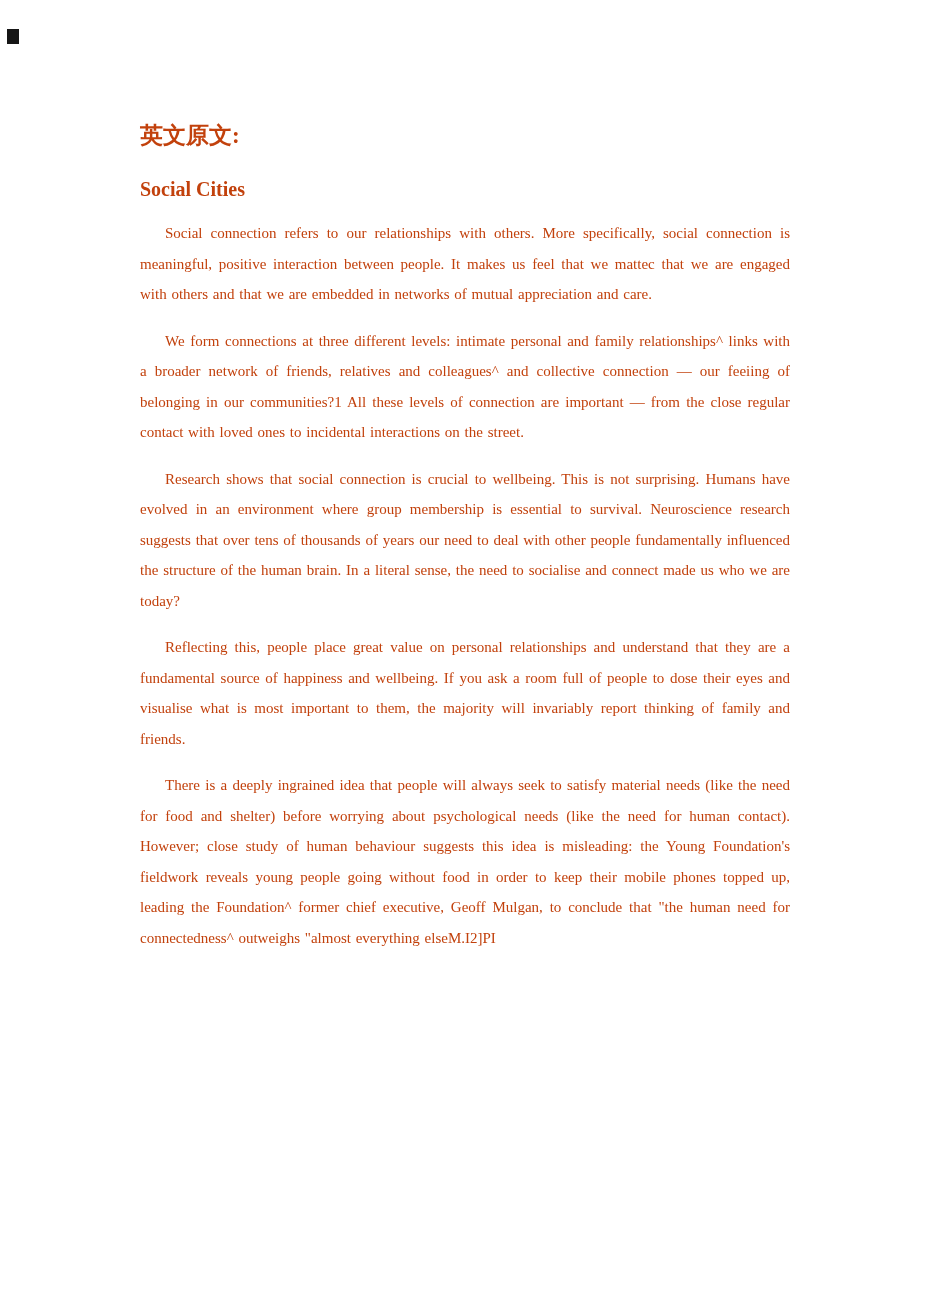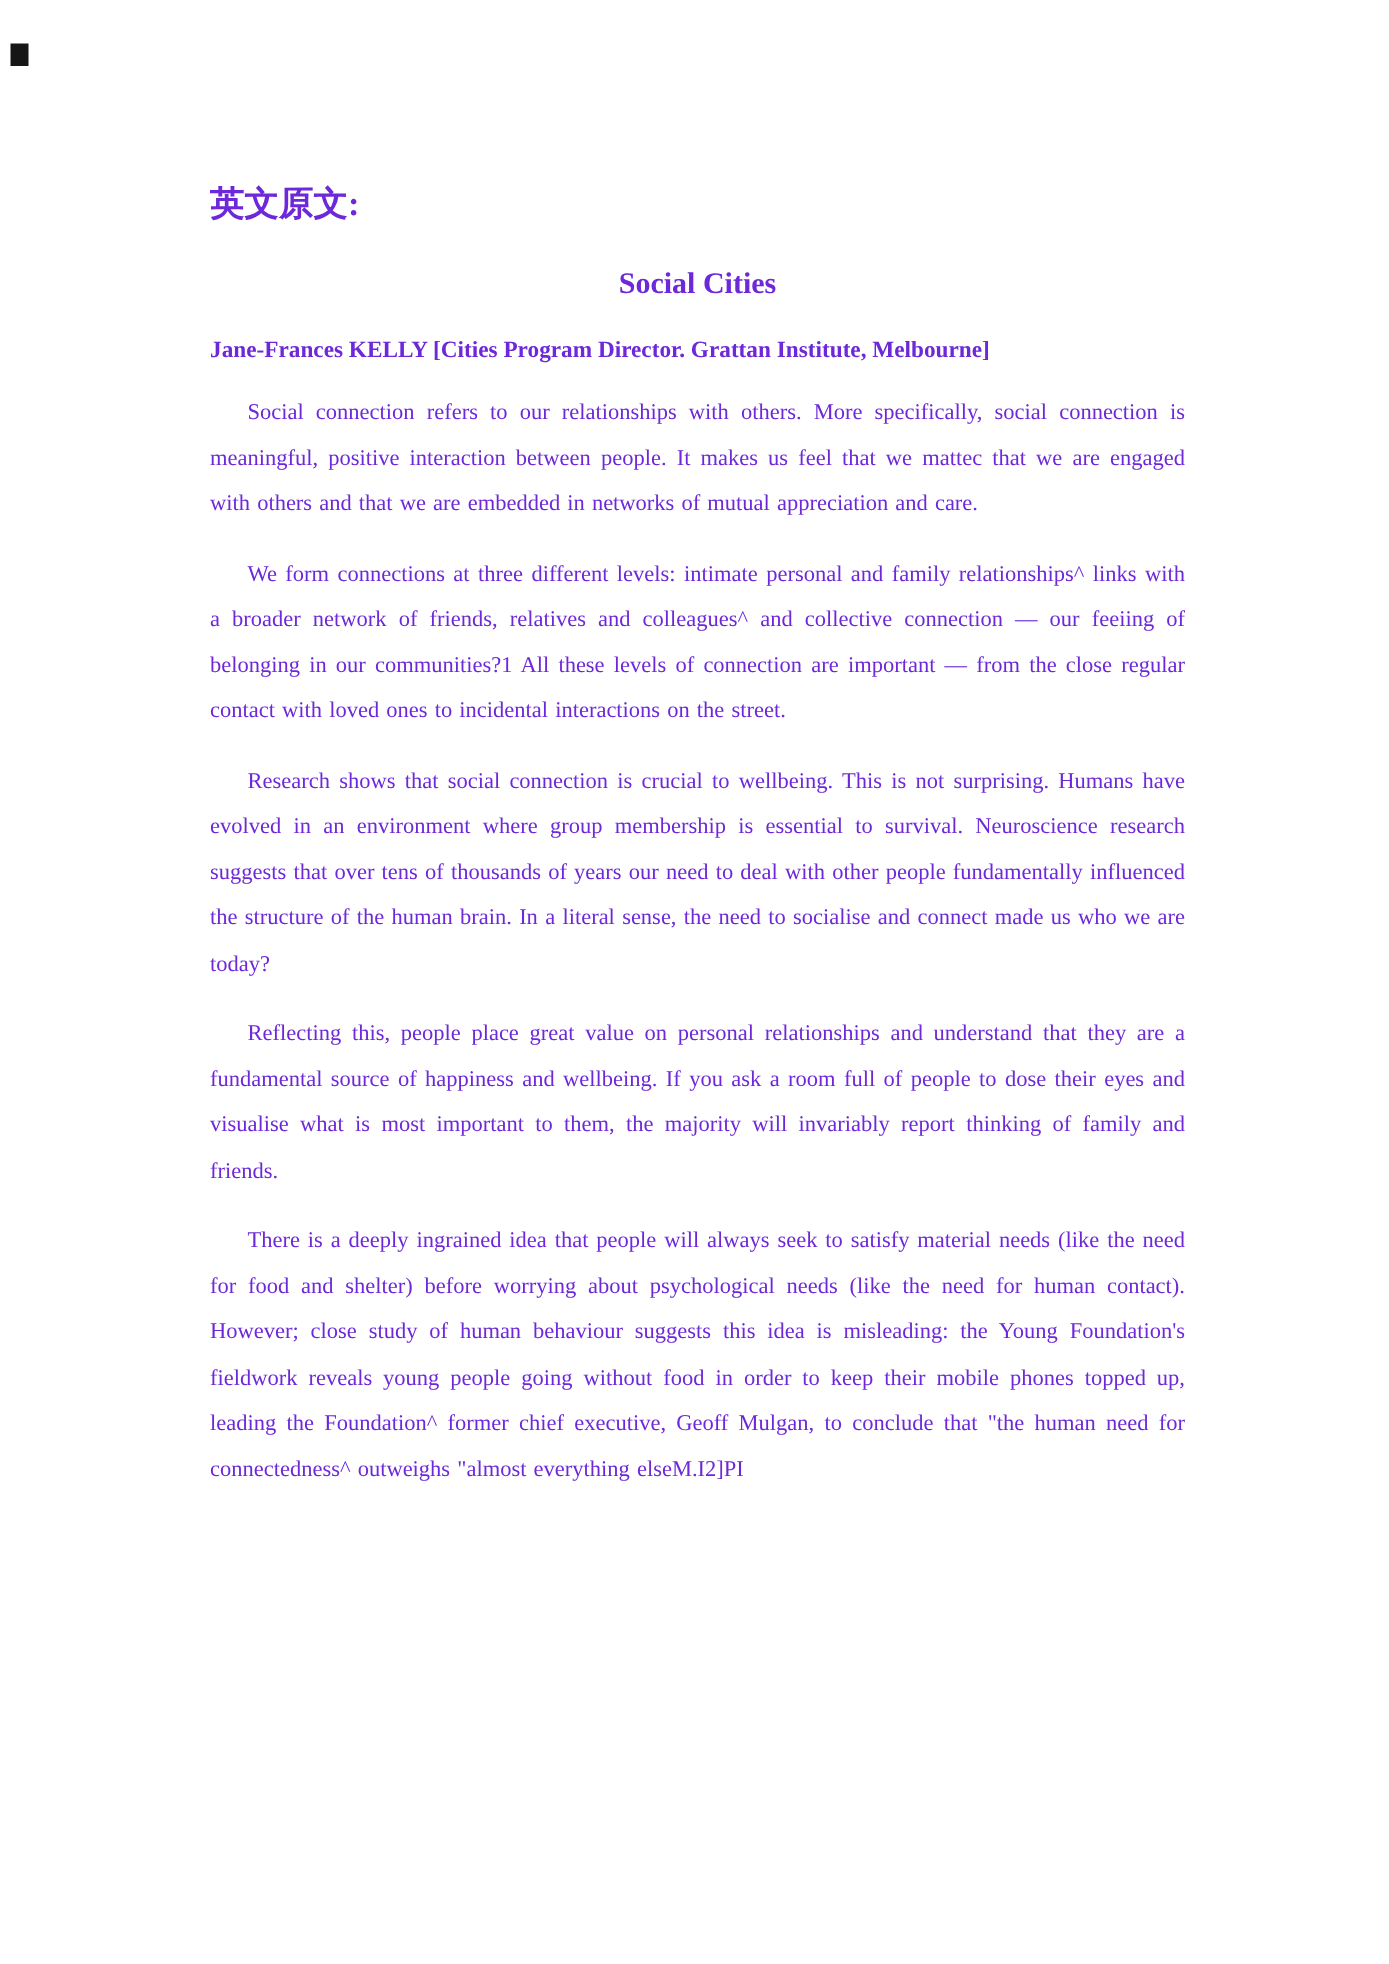--- a/index.html
+++ b/index.html
@@ -7,21 +7,21 @@
     padding: 0;
     background: #ffffff;
   }
   .page {
     position: relative;
     width: 926px;
     height: 1091px;
     background: #ffffff;
     overflow: hidden;
     font-family: "Liberation Serif", "DejaVu Serif", serif;
-    color: #6d28d9;
+    color: #c2410c;
   }
   .scan-mark {
     position: absolute;
     left: 7px;
     top: 29px;
     width: 12px;
     height: 15px;
     background: #161616;
   }
   .content {
@@ -34,21 +34,20 @@
     font-size: 23px;
     line-height: 32px;
     font-weight: bold;
     margin: 0;
   }
   .doc-title {
     font-size: 20px;
     line-height: 26px;
     font-weight: bold;
     margin: 24px 0 0 0;
-    text-align: center;
   }
   .byline {
     font-size: 15.5px;
     line-height: 20px;
     font-weight: bold;
     margin: 22px 0 0 0;
   }
   .label-cn-2 {
     font-size: 23px;
     line-height: 32px;
@@ -83,21 +82,20 @@
 <div class="page">
 
   <div class="scan-mark"></div>
 
   <div class="content">
 
     <p class="label-cn">英文原文:</p>
 
     <p class="doc-title">Social Cities</p>
 
-    <p class="byline">Jane-Frances KELLY [Cities Program Director. Grattan Institute, Melbourne]</p>
 
 
 
 
     <p class="body-para">Social connection refers to our relationships with others. More specifically, social connection is meaningful, positive interaction between people. It makes us feel that we mattec that we are engaged with others and that we are embedded in networks of mutual appreciation and care.</p>
     <p class="body-para">We form connections at three different levels: intimate personal and family relationships^ links with a broader network of friends, relatives and colleagues^ and collective connection — our feeiing of belonging in our communities?1 All these levels of connection are important — from the close regular contact with loved ones to incidental interactions on the street.</p>
     <p class="body-para">Research shows that social connection is crucial to wellbeing. This is not surprising. Humans have evolved in an environment where group membership is essential to survival. Neuroscience research suggests that over tens of thousands of years our need to deal with other people fundamentally influenced the structure of the human brain. In a literal sense, the need to socialise and connect made us who we are today?</p>
     <p class="body-para">Reflecting this, people place great value on personal relationships and understand that they are a fundamental source of happiness and wellbeing. If you ask a room full of people to dose their eyes and visualise what is most important to them, the majority will invariably report thinking of family and friends.</p>
     <p class="body-para">There is a deeply ingrained idea that people will always seek to satisfy material needs (like the need for food and shelter) before worrying about psychological needs (like the need for human contact). However; close study of human behaviour suggests this idea is misleading: the Young Foundation's fieldwork reveals young people going without food in order to keep their mobile phones topped up, leading the Foundation^ former chief executive, Geoff Mulgan, to conclude that "the human need for connectedness^ outweighs "almost everything elseM.I2]PI</p>
 

